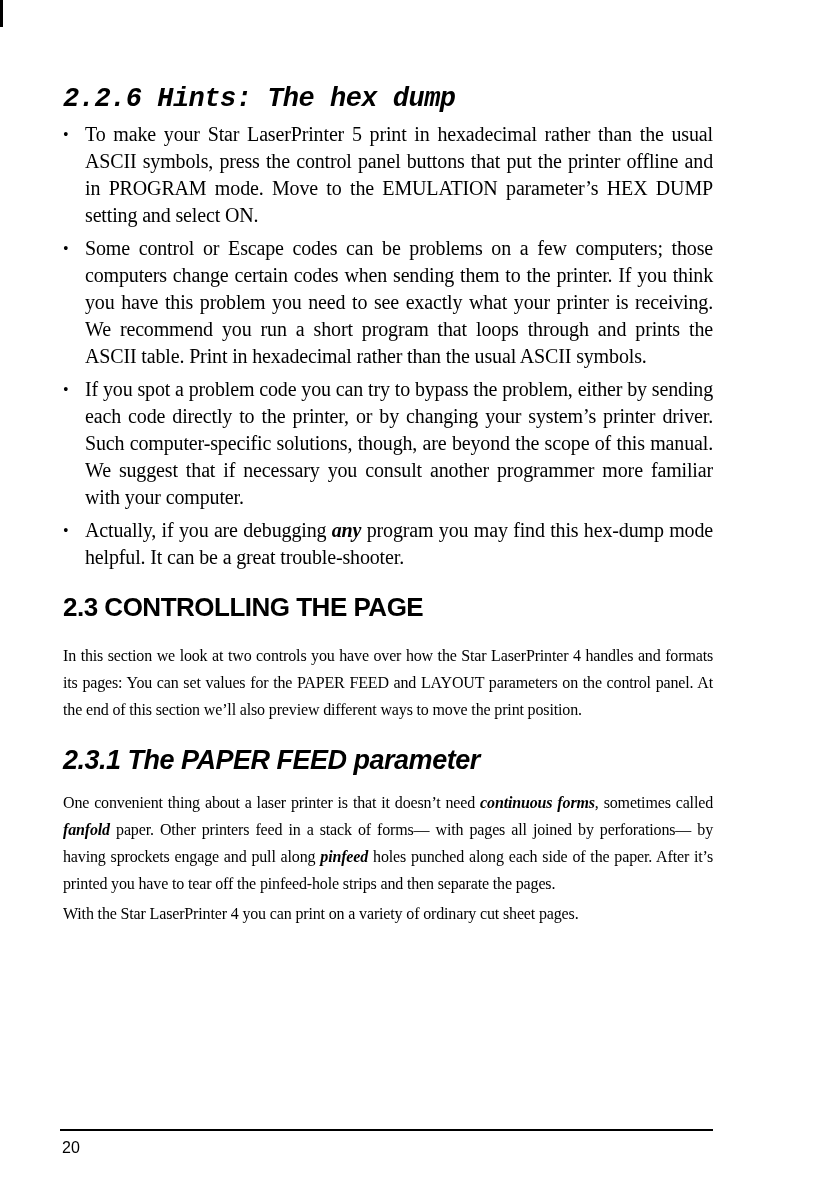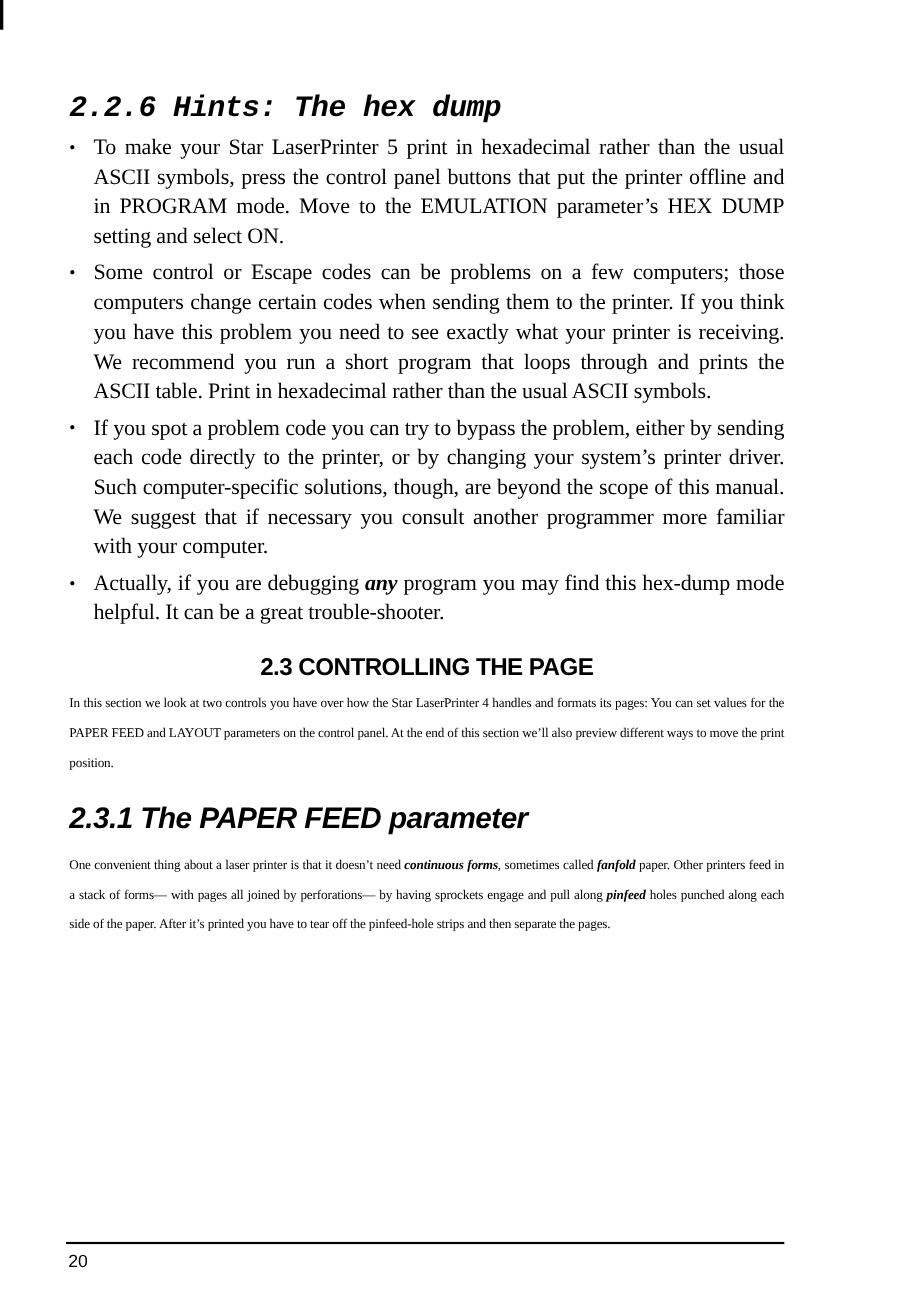--- a/index.html
+++ b/index.html
@@ -29,25 +29,24 @@
     font-weight: bold;
     font-style: italic;
     font-size: 27px;
     line-height: 31px;
     letter-spacing: -0.5px;
     margin: 0;
   }
   .h-major {
     font-family: "Liberation Sans", sans-serif;
     font-weight: bold;
-    font-size: 22px;
+    font-size: 26px;
     line-height: 30px;
     letter-spacing: -0.5px;
     margin: 21px 0 0 0;
-    text-align: center;
   }
   .h-sub2 {
     font-family: "Liberation Sans", sans-serif;
     font-weight: bold;
     font-style: italic;
     font-size: 27px;
     line-height: 30px;
     letter-spacing: -0.5px;
     margin: 22px 0 0 0;
   }
@@ -64,24 +63,24 @@
   }
   .bullet-text {
     flex: 1;
     text-align: justify;
     font-size: 20px;
     line-height: 27px;
     letter-spacing: -0.15px;
   }
   p.body {
     text-align: justify;
-    font-size: 12px;
+    font-size: 16px;
     line-height: 27px;
     letter-spacing: -0.15px;
-    margin: 4px 0 0 0;
+    margin: 20px 0 0 0;
   }
   p.body.tight { margin-top: 4px; }
   p.body.mid { margin-top: 14px; }
   p.body.snug { margin-top: 3px; }
   .it { font-style: italic; font-weight: bold; }
   .footer-rule {
     position: absolute;
     left: 60px;
     top: 1129px;
     width: 653px;
@@ -132,17 +131,18 @@
 
   <h2 class="h-major">2.3 CONTROLLING THE PAGE</h2>
 
   <p class="body">In this section we look at two controls you have over how the Star LaserPrinter 4 handles and formats its pages: You can set values for the PAPER FEED and LAYOUT parameters on the control panel. At the end of this section we’ll also preview different ways to move the print position.</p>
 
   <h2 class="h-sub2">2.3.1 The PAPER FEED parameter</h2>
 
 
   <p class="body mid"><span>One convenient thing about a laser printer is that it doesn’t need </span><span class="it">continuous forms</span><span>, sometimes called </span><span class="it">fanfold</span><span> paper.  Other printers feed in a stack of forms— with pages all joined by perforations— by having sprockets engage and pull along </span><span class="it">pinfeed</span><span> holes punched along each side of the paper. After it’s printed you have to tear off the pinfeed-hole strips and then separate the pages.</span></p>
 
+  <p class="body snug">With the Star LaserPrinter 4 you can print on a variety of ordinary cut sheet pages.</p>
 
 </div>
 
 <div class="footer-rule"></div>
 <div class="page-number">20</div>
 
 </body></html>

